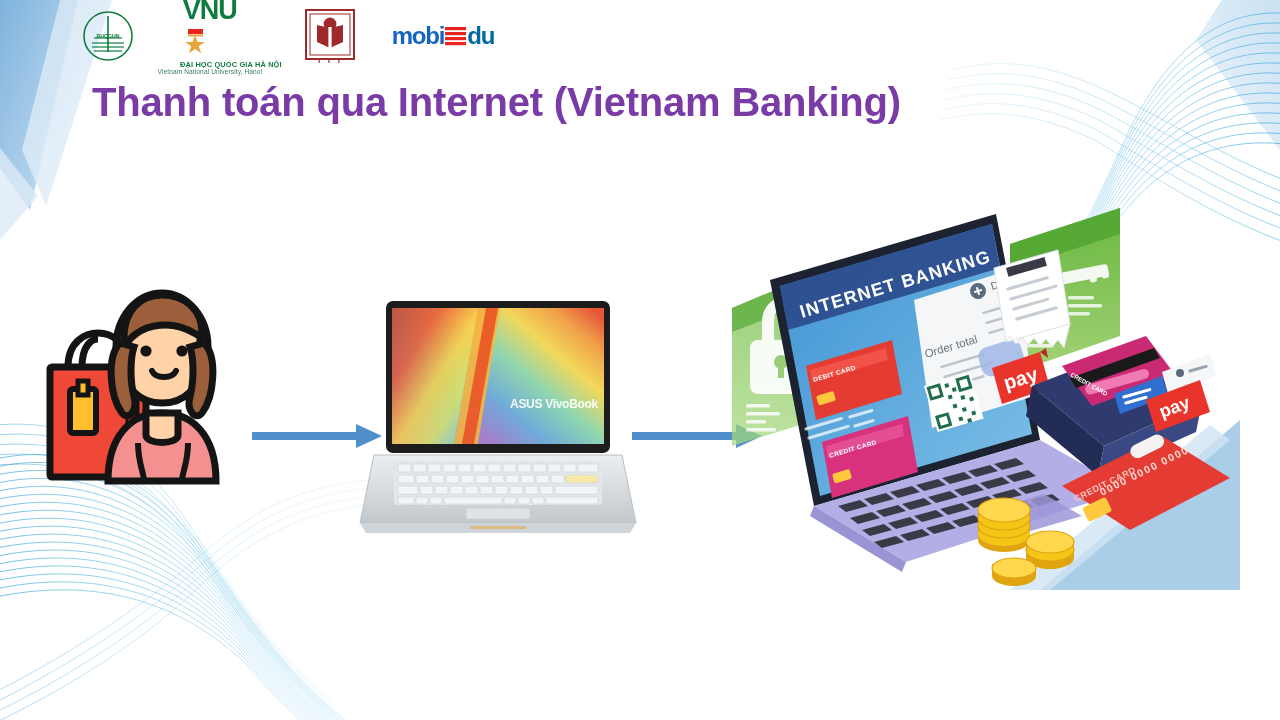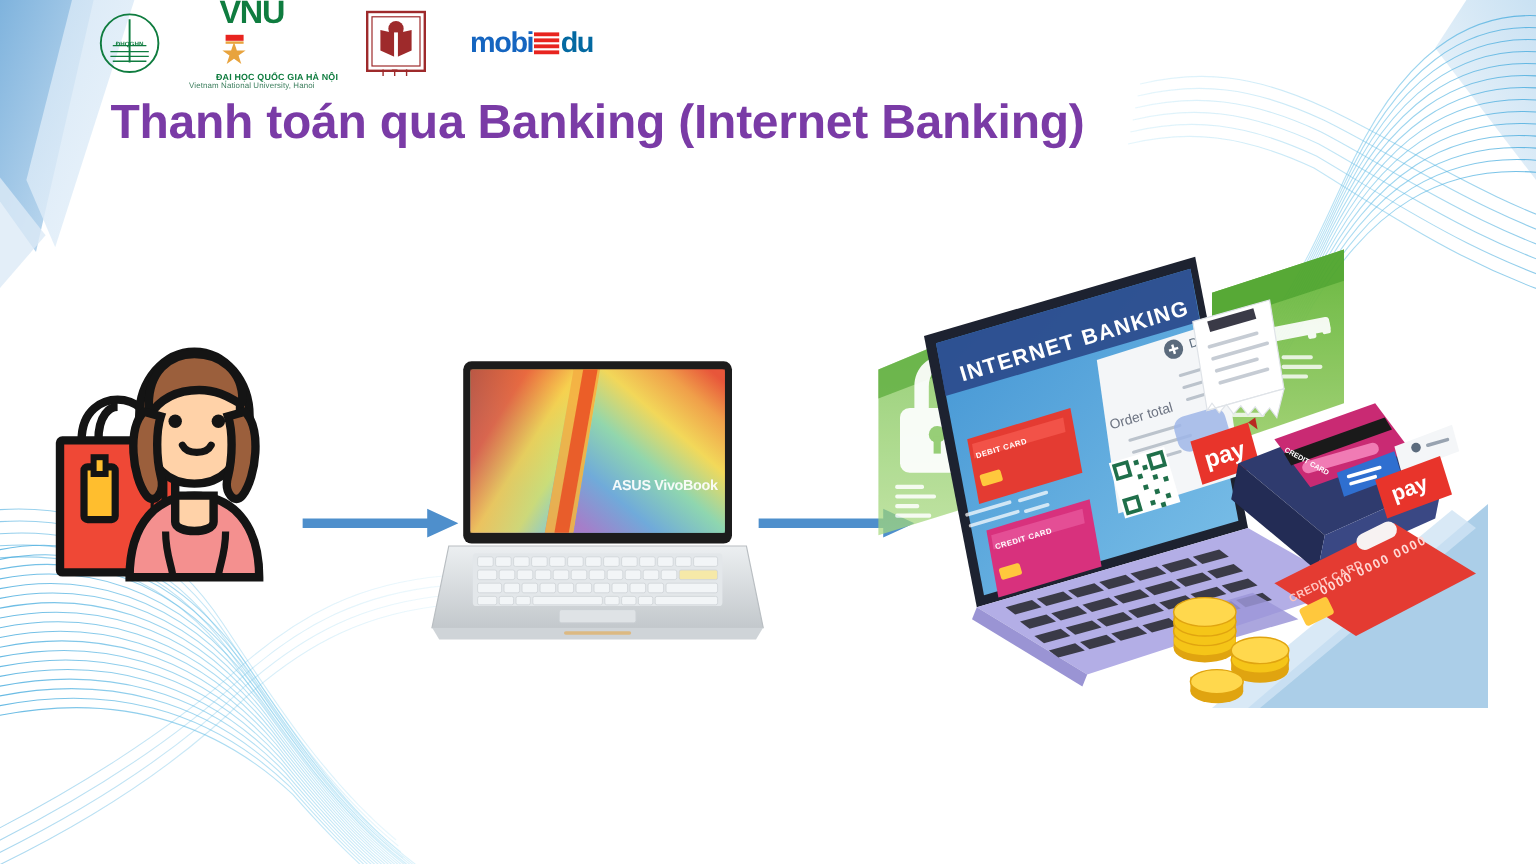--- a/index.html
+++ b/index.html
@@ -185,21 +185,21 @@
       <svg width="26" height="34" viewBox="0 0 26 34" style="margin:0 -1px 0 -2px;">
         <rect x="3" y="8" width="21" height="3.2" fill="#e8241f"></rect>
         <rect x="3" y="13" width="21" height="3.2" fill="#e8241f"></rect>
         <rect x="3" y="18" width="21" height="3.2" fill="#e8241f"></rect>
         <rect x="3" y="23" width="21" height="3.2" fill="#e8241f"></rect>
       </svg>
       <span class="edu">du</span>
     </div>
   </div>
 
-  <div class="title">Thanh toán qua Banking (Internet Banking)</div>
+  <div class="title">Thanh toán qua Internet (Vietnam Banking)</div>
 
   <div class="stage">
 
     <svg class="shopper" viewBox="0 0 220 215">
 
       <g>
         <rect x="8" y="82" width="96" height="110" rx="2" fill="#ef4836" stroke="#141414" stroke-width="7"></rect>
         <path d="M86,82 L86,192" stroke="#141414" stroke-width="5" fill="none"></path>
         <path d="M95,86 L95,186 L86,176 L77,186" fill="#d8392b" stroke="#141414" stroke-width="5" stroke-linejoin="round"></path>
         <path d="M26,82 C26,56 44,48 56,48 C68,48 86,56 86,82" fill="none" stroke="#141414" stroke-width="7"></path>

